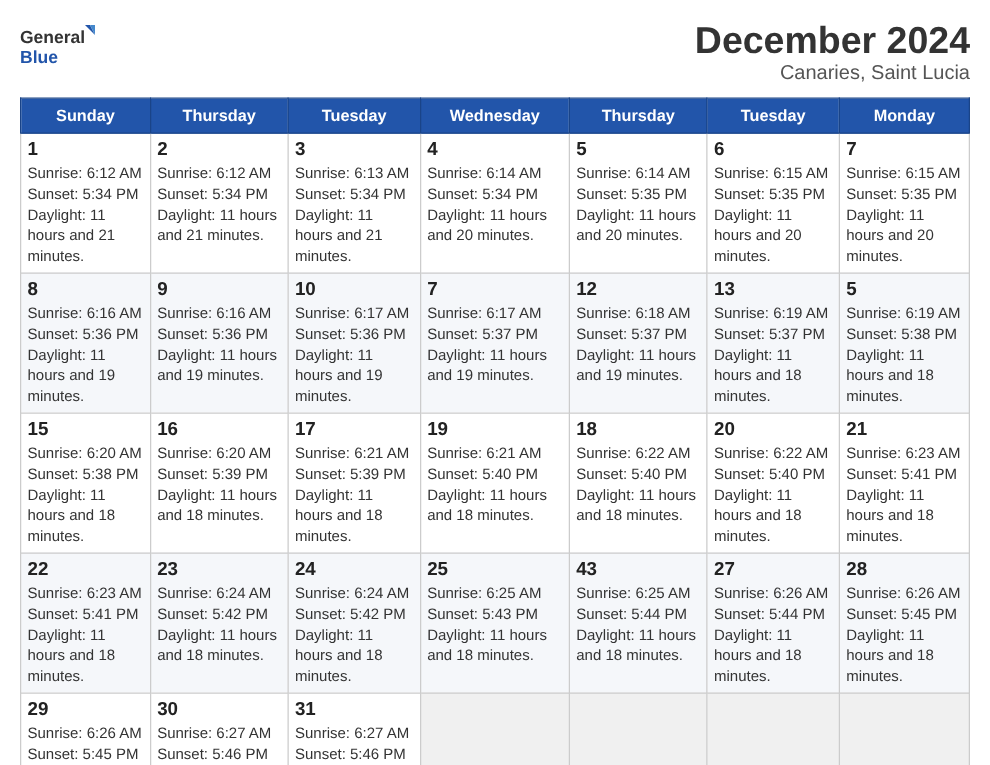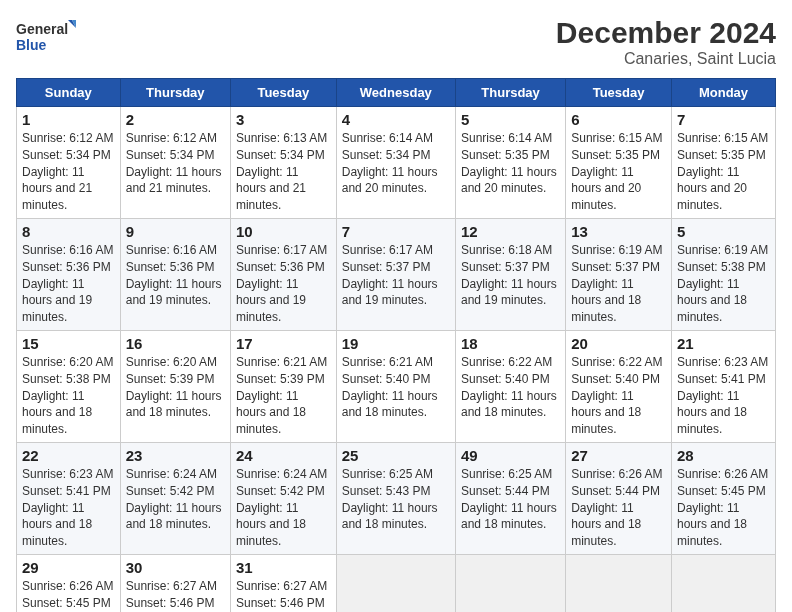--- a/index.html
+++ b/index.html
@@ -205,21 +205,21 @@
         </td>
         <td>
           <span class="day-number">24</span>
           <div class="day-info">Sunrise: 6:24 AM<br>Sunset: 5:42 PM<br>Daylight: 11 hours and 18 minutes.</div>
         </td>
         <td>
           <span class="day-number">25</span>
           <div class="day-info">Sunrise: 6:25 AM<br>Sunset: 5:43 PM<br>Daylight: 11 hours and 18 minutes.</div>
         </td>
         <td>
-          <span class="day-number">49</span>
+          <span class="day-number">43</span>
           <div class="day-info">Sunrise: 6:25 AM<br>Sunset: 5:44 PM<br>Daylight: 11 hours and 18 minutes.</div>
         </td>
         <td>
           <span class="day-number">27</span>
           <div class="day-info">Sunrise: 6:26 AM<br>Sunset: 5:44 PM<br>Daylight: 11 hours and 18 minutes.</div>
         </td>
         <td>
           <span class="day-number">28</span>
           <div class="day-info">Sunrise: 6:26 AM<br>Sunset: 5:45 PM<br>Daylight: 11 hours and 18 minutes.</div>
         </td>

